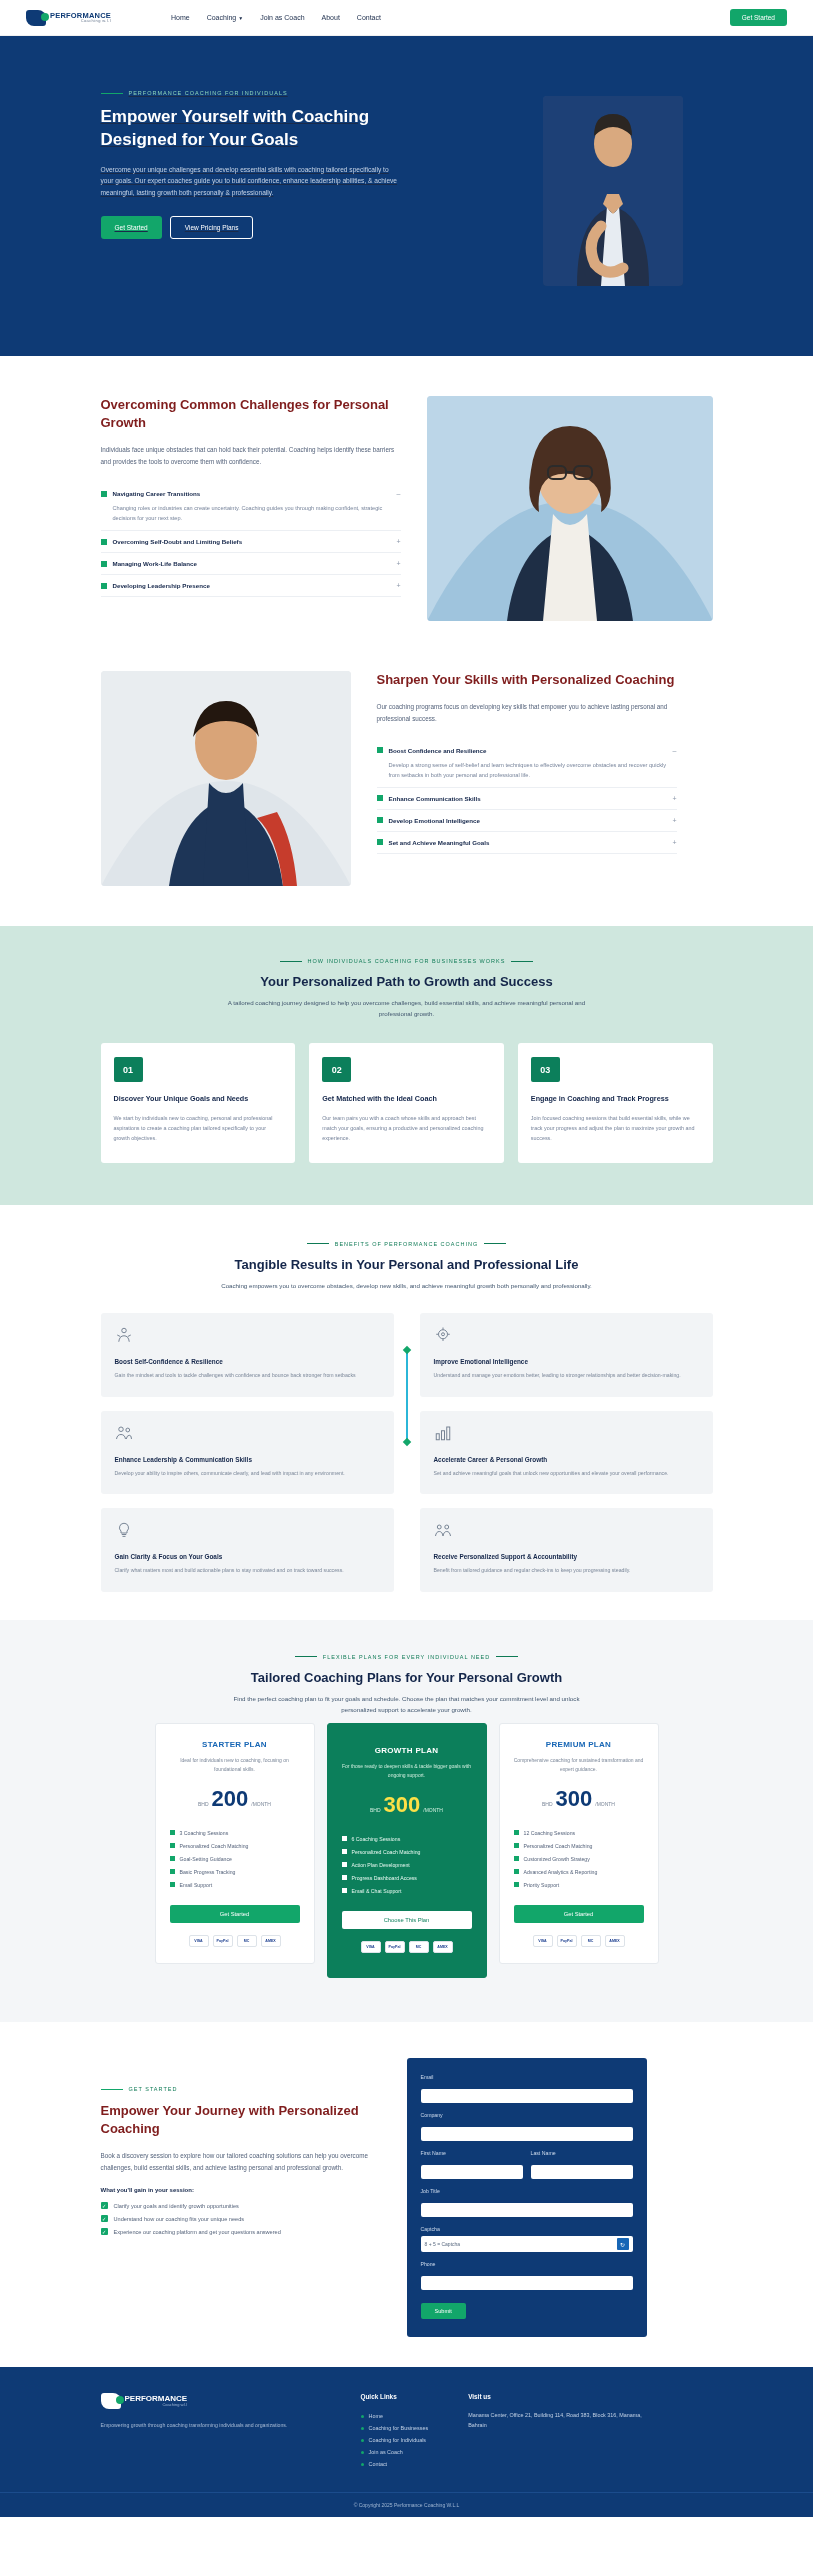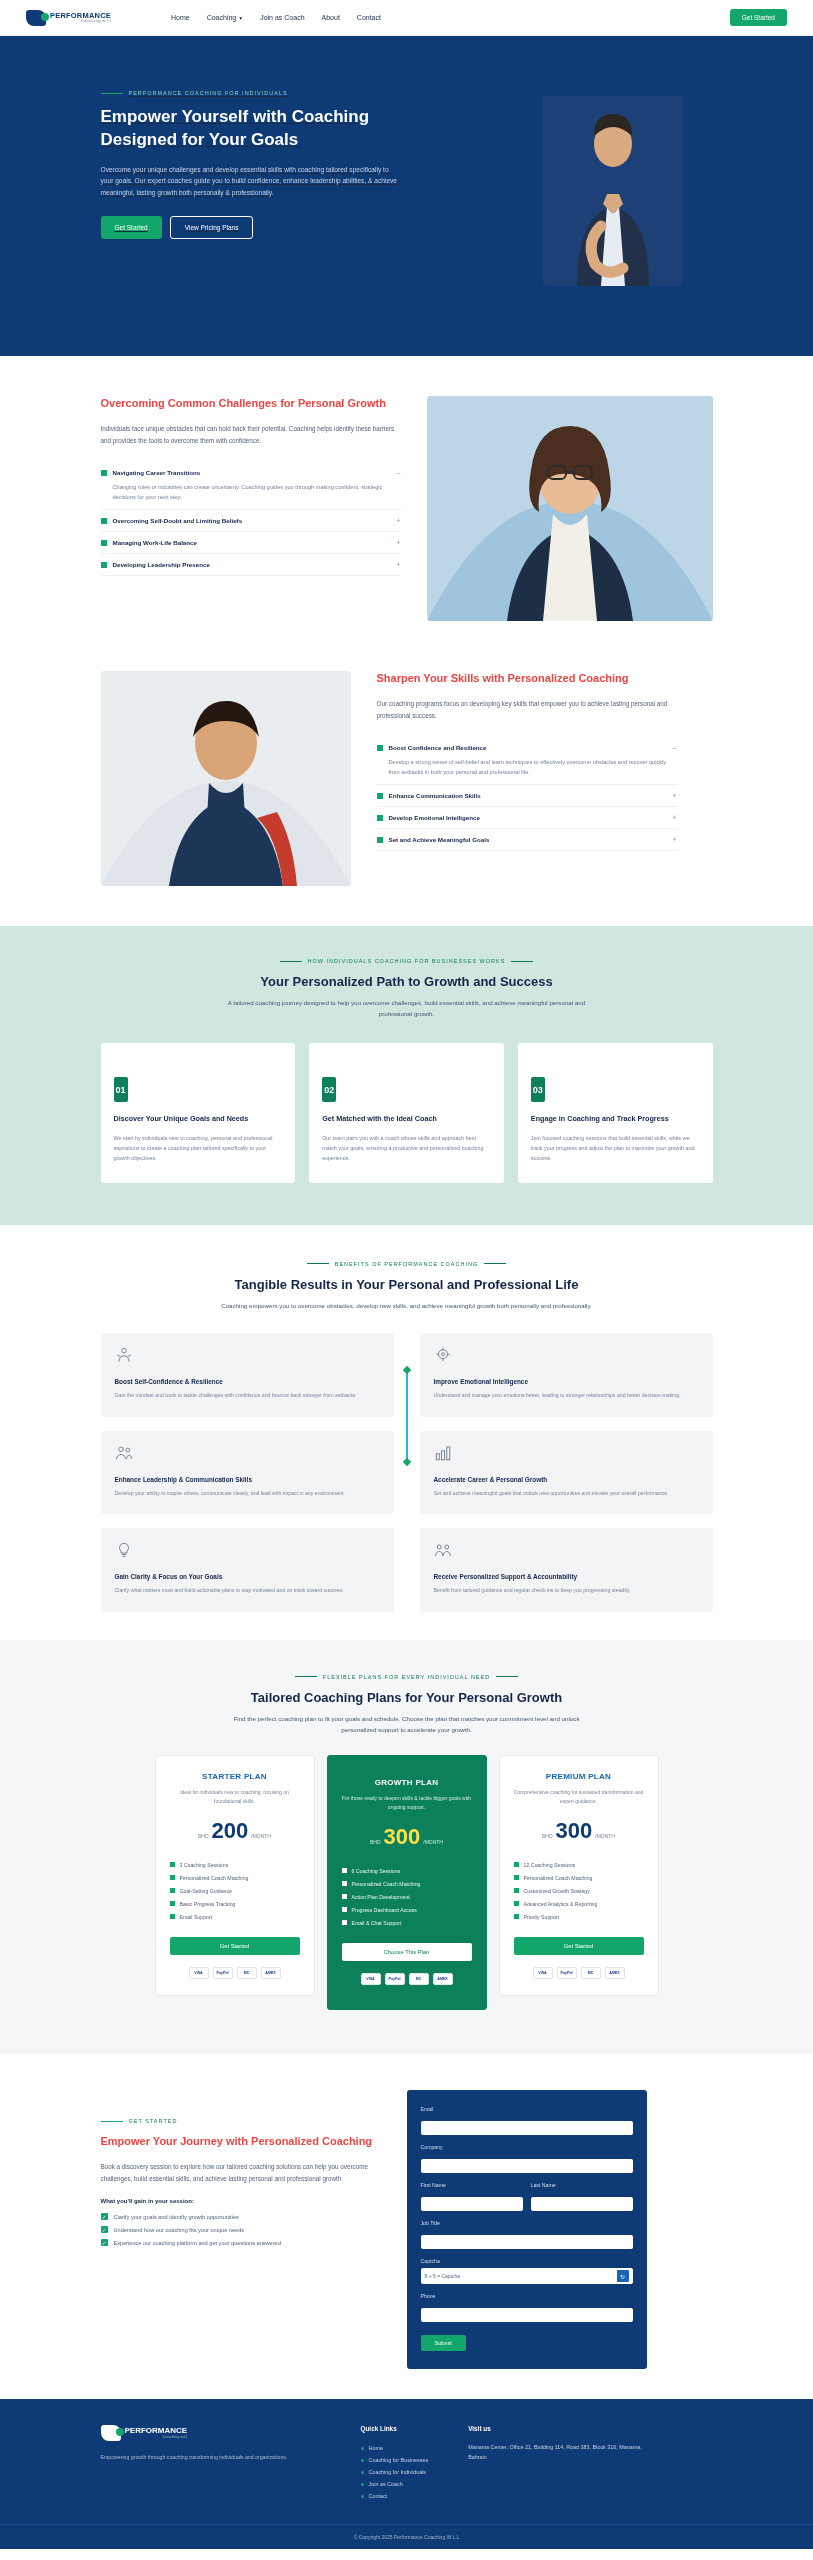--- a/index.html
+++ b/index.html
@@ -70,21 +70,21 @@
     width: 140px; height: 190px;
     border-radius: 4px;
     background: linear-gradient(170deg,#23497f 0%, #1b3f74 45%, #16365f 100%);
     overflow: hidden;
   }
   
   .sec-white { background: #fff; padding: 40px 0; }
   .wrap { width: 612px; margin: 0 auto; }
   .two-col { display: flex; gap: 26px; }
   .col-txt { width: 300px; }
-  h2.title { font-size: 11px; line-height: 1.4; font-weight: bold; color: #ef4444; }
+  h2.title { font-size: 13px; line-height: 1.4; font-weight: bold; color: #7f1d1d; }
   p.lead { font-size: 6.3px; line-height: 1.8; color: #54627a; margin-top: 12px; }
   .accordion { margin-top: 16px; }
   .acc-item { border-bottom: 1px solid #eceff3; padding: 7px 0; }
   .acc-head { display: flex; align-items: center; gap: 6px; }
   .acc-square { width: 6px; height: 6px; background: #12a66a; flex: none; }
   .acc-title { font-size: 6.2px; font-weight: bold; color: #14264a; flex: 1; }
   .acc-sign { font-size: 7px; color: #8b97a9; }
   .acc-body { font-size: 5.6px; line-height: 1.8; color: #76839a; margin-top: 6px; padding-left: 12px; }
   .photo-box { width: 286px; height: 225px; border-radius: 4px; overflow: hidden; position: relative; background: #cfe0ee; }
   
@@ -92,35 +92,35 @@
   
   .sec-mint { background: #cfe7de; padding: 32px 0 42px; position: relative; overflow: hidden; }
   .center { text-align: center; }
   .eyebrow.center-eb { justify-content: center; }
   .eyebrow.center-eb span.txt { color: #0e7a55; }
   .eyebrow.center-eb .line { background: #0e7a55; }
   h2.center-title { font-size: 13px; font-weight: bold; color: #14264a; }
   p.center-lead { font-size: 6.2px; line-height: 1.8; color: #41566e; margin: 8px auto 0; width: 380px; }
   .steps { display: flex; gap: 14px; margin-top: 24px; }
   .step-card { flex: 1; background: #fff; border-radius: 3px; padding: 14px 13px 20px; }
-  .step-num { width: 14px; height: 25px; background: #0c7f5b; color: #fff; font-size: 9px; font-weight: bold; display: flex; align-items: center; justify-content: center; border-radius: 2px; margin-top: 20px; }
+  .step-num { width: 29px; height: 25px; background: #0c7f5b; color: #fff; font-size: 9px; font-weight: bold; display: flex; align-items: center; justify-content: center; border-radius: 2px; }
   .step-card h3 { font-size: 7.2px; margin-top: 12px; line-height: 1.45; color: #14264a; }
   .step-card p { font-size: 5.4px; line-height: 1.85; color: #76839a; margin-top: 8px; }
   
   .sec-benefits { background: #fff; padding: 36px 0 28px; }
   .ben-grid { display: grid; grid-template-columns: 1fr 1fr; gap: 14px 26px; margin-top: 22px; position: relative; }
   .ben-card { background: #f2f4f6; border-radius: 3px; padding: 13px 14px 16px; }
   .ben-icon { width: 18px; height: 18px; opacity: .75; }
   .ben-card h4 { font-size: 6.4px; margin-top: 10px; color: #14264a; }
   .ben-card p { font-size: 5.2px; line-height: 1.85; color: #7a8698; margin-top: 6px; }
   .ben-rail { position: absolute; left: 50%; top: 34px; width: 2px; height: 92px; background: #2bb6d8; transform: translateX(-1px); }
   .ben-dot { position: absolute; left: 50%; width: 6px; height: 6px; background: #12a66a; transform: translateX(-3px) rotate(45deg); }
   
   .sec-pricing { background: #f4f6f8; padding: 34px 0 44px; }
-  .plans { display: flex; gap: 12px; margin-top: 20px; align-items: flex-start; justify-content: center; }
+  .plans { display: flex; gap: 12px; margin-top: 8px; align-items: flex-start; justify-content: center; }
   .plan { width: 160px; background: #fff; border-radius: 3px; padding: 16px 14px 16px; text-align: center; border: 1px solid #e6eaee; }
   .plan.featured { background: #0c7f5b; border-color: #0c7f5b; padding-top: 22px; padding-bottom: 24px; color: #fff; }
   .plan-name { font-size: 8px; font-weight: bold; color: #1766b5; letter-spacing: .3px; }
   .plan.featured .plan-name { color: #fff; }
   .plan-desc { font-size: 5px; line-height: 1.8; color: #7a8698; margin-top: 7px; }
   .plan.featured .plan-desc { color: #cfeede; }
   .price-row { display: flex; align-items: baseline; justify-content: center; gap: 3px; margin-top: 12px; }
   .cur { font-size: 5px; color: #7a8698; }
   .amt { font-size: 22px; font-weight: bold; color: #0e3a75; }
   .plan.featured .amt { color: #fde047; }

